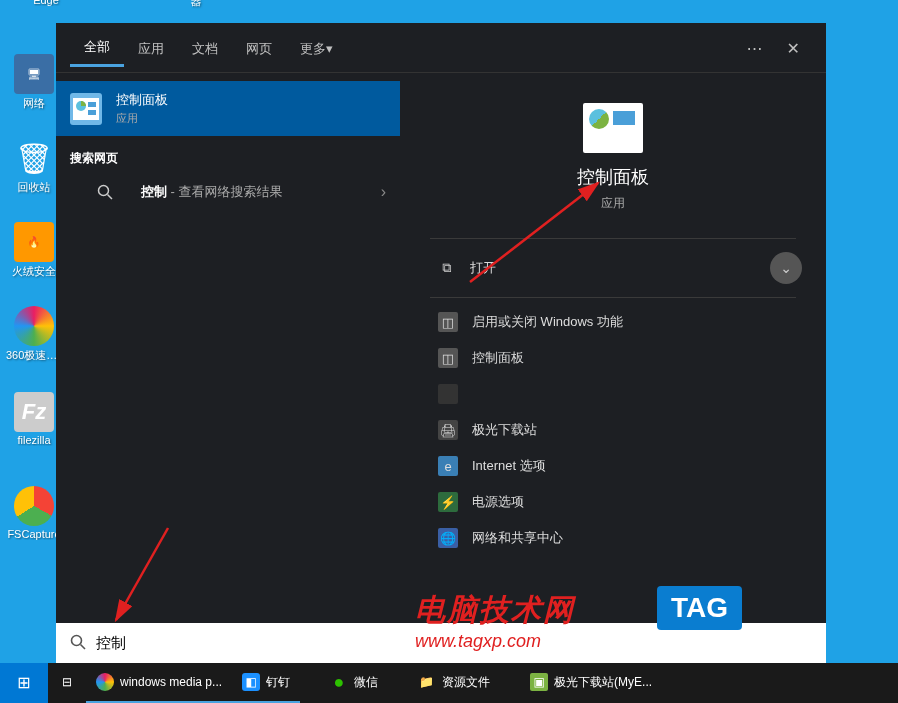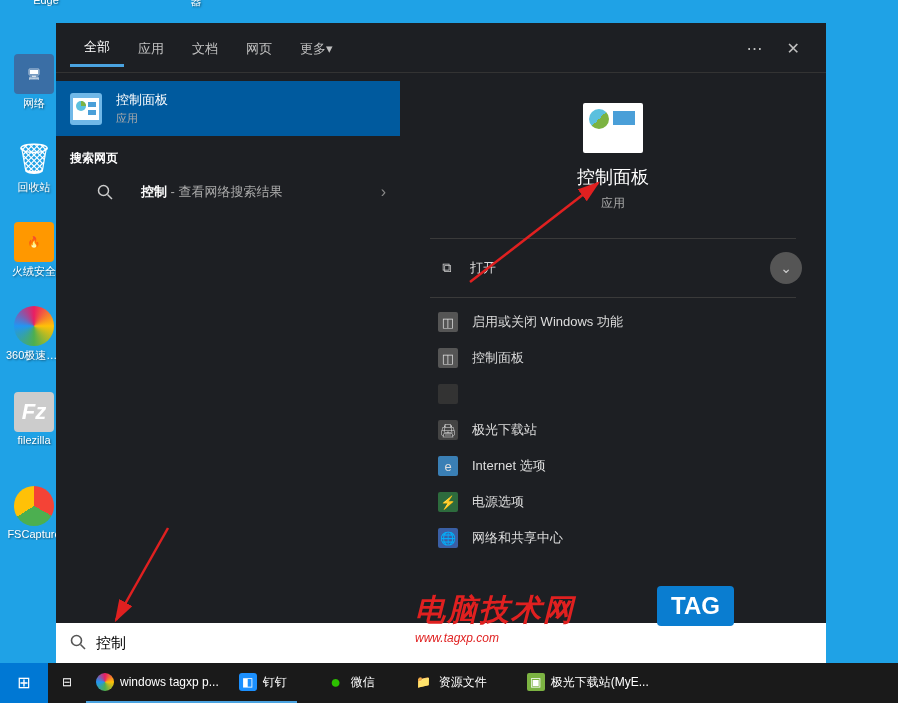--- a/index.html
+++ b/index.html
@@ -64,22 +64,22 @@
     
     
     .taskbar { position: absolute; bottom: 0; left: 0; right: 0; height: 40px; background: #1a1a1a; display: flex; align-items: center; }
     .tb-item { height: 40px; display: flex; align-items: center; padding: 0 10px; color: white; font-size: 12px; cursor: pointer; gap: 6px; border-bottom: 2px solid transparent; }
     .tb-item.start { width: 48px; justify-content:center; background:#0078d4; }
     .tb-item .tb-icon { width: 18px; height: 18px; display:flex; align-items:center; justify-content:center; }
     
     
     .watermark { position: absolute; left: 415px; top: 590px; pointer-events: none; }
     .wm-text1 { color: #e02020; font-size: 30px; font-weight: bold; font-style: italic; letter-spacing: 2px; }
-    .wm-url { color: #e02020; font-size: 12px; font-style: italic; }
-    .wm-tag { position:absolute; left: 242px; top: -4px; background:#0a7dd0; color:white; font-size: 24px; font-weight:bold; padding: 6px 14px; border-radius: 4px; }
+    .wm-url { color: #e02020; font-size: 18px; font-style: italic; }
+    .wm-tag { position:absolute; left: 242px; top: -4px; background:#0a7dd0; color:white; font-size: 28px; font-weight:bold; padding: 6px 14px; border-radius: 4px; }
     .wm-small { position: absolute; left: 772px; top: 662px; color: #3a9b3a; font-size: 11px; pointer-events:none; }
     
     
     .arrow { position: absolute; pointer-events: none; }
     
     
     .fz-icon { background: #b30000; color:white; font-weight:bold; font-size:22px; font-style:italic; }
   </style>
 </head>
 <body>
@@ -237,21 +237,21 @@
 
 <div class="taskbar">
   <div class="tb-item start">
     <span class="tb-icon" style="color:white;font-size:16px;">⊞</span>
   </div>
   <div class="tb-item">
     <span class="tb-icon" style="color:white;">⊟</span>
   </div>
   <div class="tb-item" style="border-bottom-color:#4aa3e0;">
     <span class="tb-icon" style="background:conic-gradient(#e91e63,#ffc107,#4caf50,#2196f3,#e91e63);border-radius:50%;"></span>
-    <span>windows tagxp p...</span>
+    <span>windows media p...</span>
   </div>
   <div class="tb-item" style="border-bottom-color:#4aa3e0;">
     <span class="tb-icon" style="background:#1b90ff;border-radius:3px;color:white;">◧</span>
     <span>钉钉</span>
   </div>
   <div class="tb-item" style="margin-left:20px;">
     <span class="tb-icon" style="color:#2dc100;font-size:18px;">●</span>
     <span>微信</span>
   </div>
   <div class="tb-item" style="margin-left:20px;">

